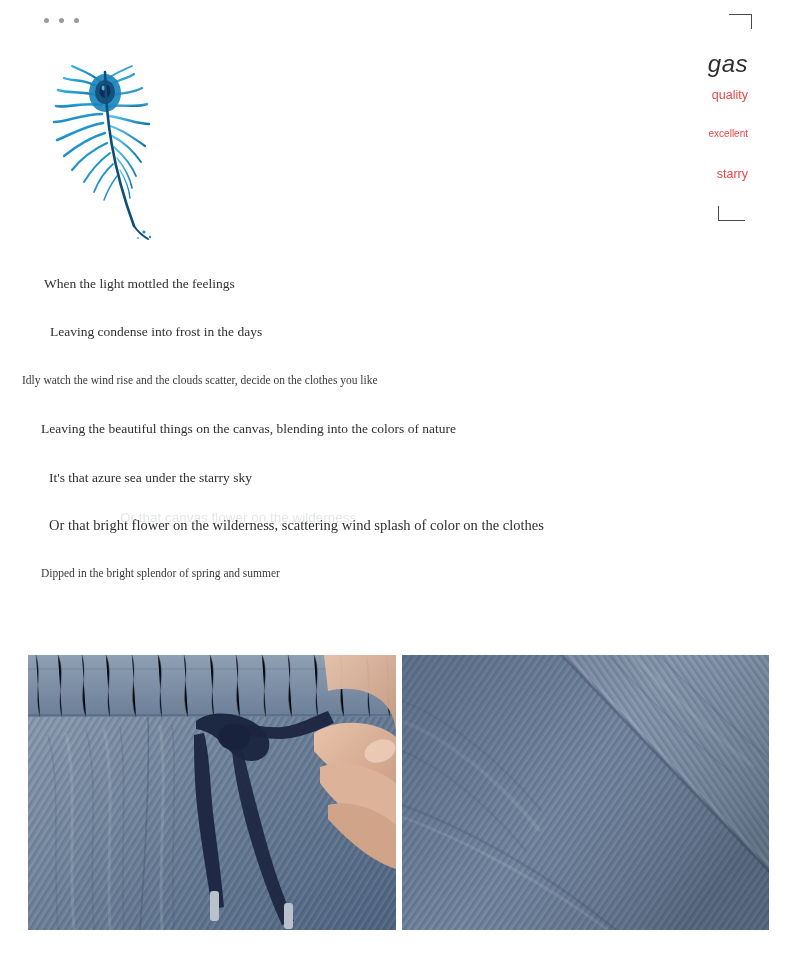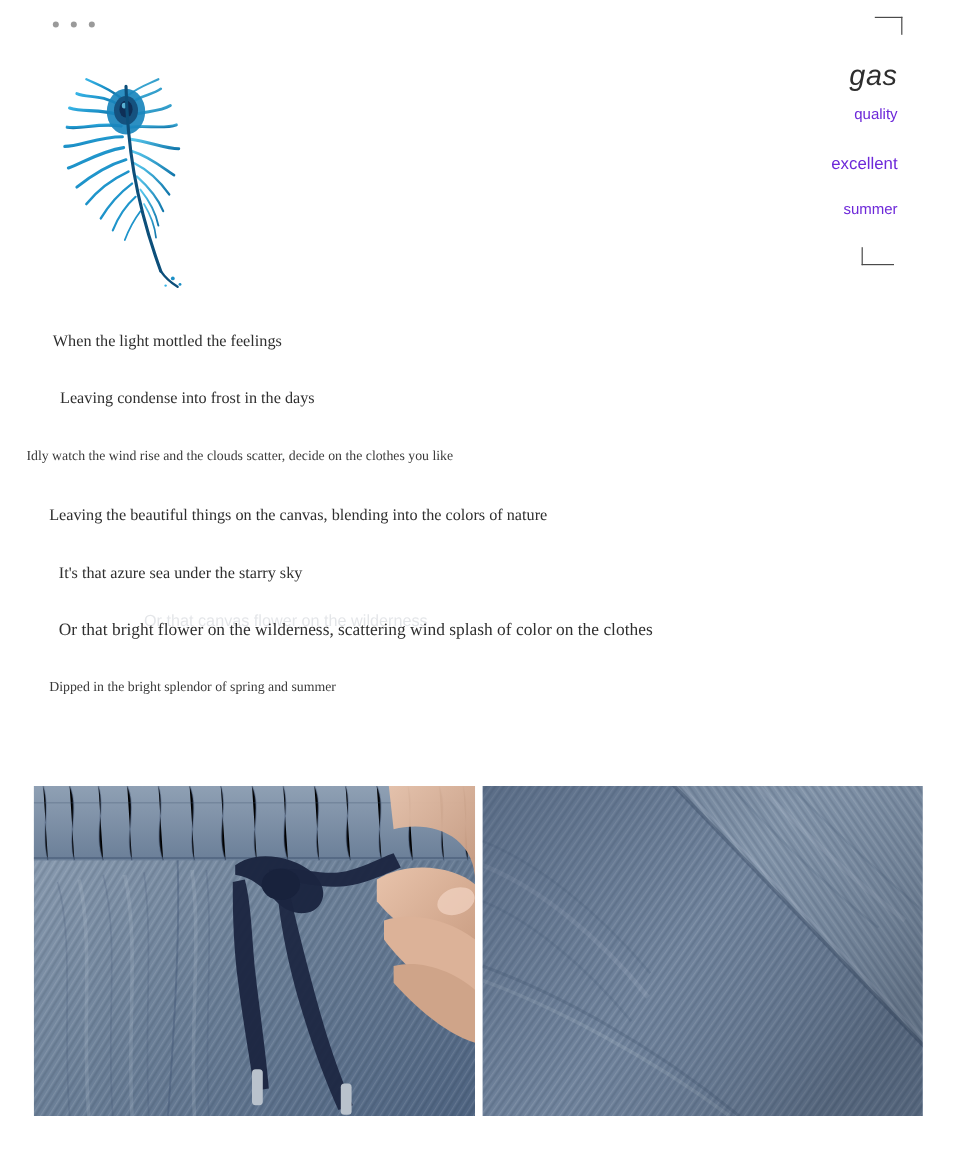--- a/index.html
+++ b/index.html
@@ -81,31 +81,31 @@
     width: 26px;
     height: 14px;
     border-bottom: 1.5px solid #4a4a4a;
     border-left: 1.5px solid #4a4a4a;
   }
   .brand-word {
     position: absolute;
     right: 52px;
     text-align: right;
     white-space: nowrap;
-    color: #6d28d9;
+    color: #ef4444;
   }
   .brand-word.big {
     top: 50px;
     font-size: 24px;
     letter-spacing: 0.5px;
     color: #2e2e2e;
     font-style: italic;
   }
   .brand-word.w1 { top: 88px; font-size: 12.5px; }
-  .brand-word.w2 { top: 128px; font-size: 14px; }
+  .brand-word.w2 { top: 128px; font-size: 10px; }
   .brand-word.w3 { top: 167px; font-size: 12.5px; }
 
   
   .poem {
     position: absolute;
     left: 0;
     top: 262px;
     width: 800px;
   }
   .line {
@@ -218,21 +218,21 @@
       <circle cx="90" cy="190" r="1" fill="#37b4e6"></circle>
     </svg>
   </div>
 </div>
 
 <div class="brandcol">
   <div class="corner-tr"></div>
   <div class="brand-word big">gas</div>
   <div class="brand-word w1">quality</div>
   <div class="brand-word w2">excellent</div>
-  <div class="brand-word w3">summer</div>
+  <div class="brand-word w3">starry</div>
   <div class="corner-br"></div>
 </div>
 
 <div class="poem">
   <div class="ghost">Or that canvas flower on the wilderness</div>
   <div class="line l1">When the light mottled the feelings</div>
   <div class="line l2">Leaving condense into frost in the days</div>
   <div class="line l3">Idly watch the wind rise and the clouds scatter, decide on the clothes you like</div>
   <div class="line l4">Leaving the beautiful things on the canvas, blending into the colors of nature</div>
   <div class="line l5">It's that azure sea under the starry sky</div>

